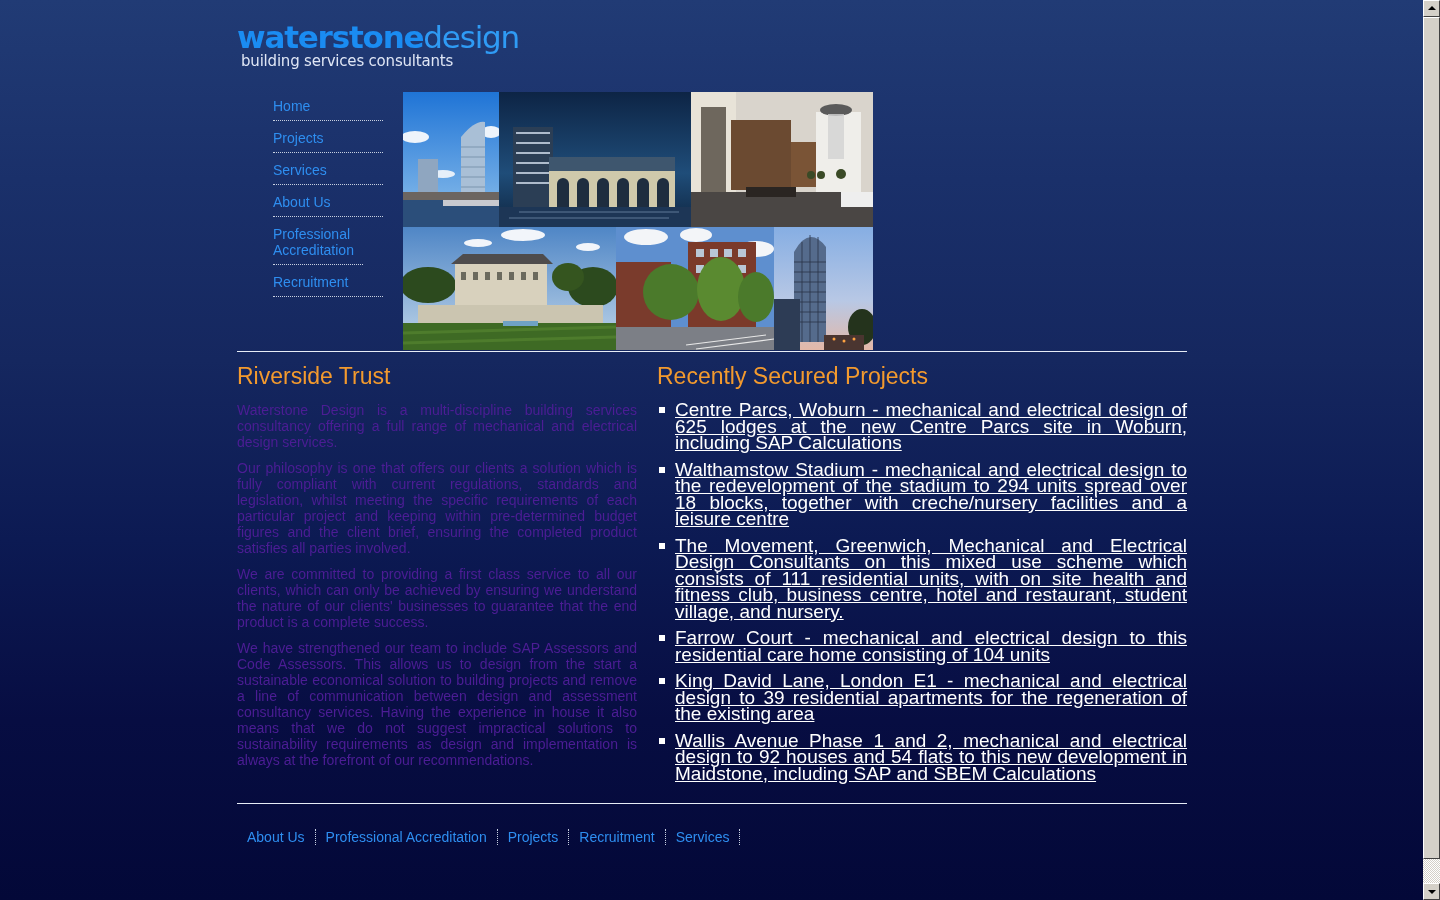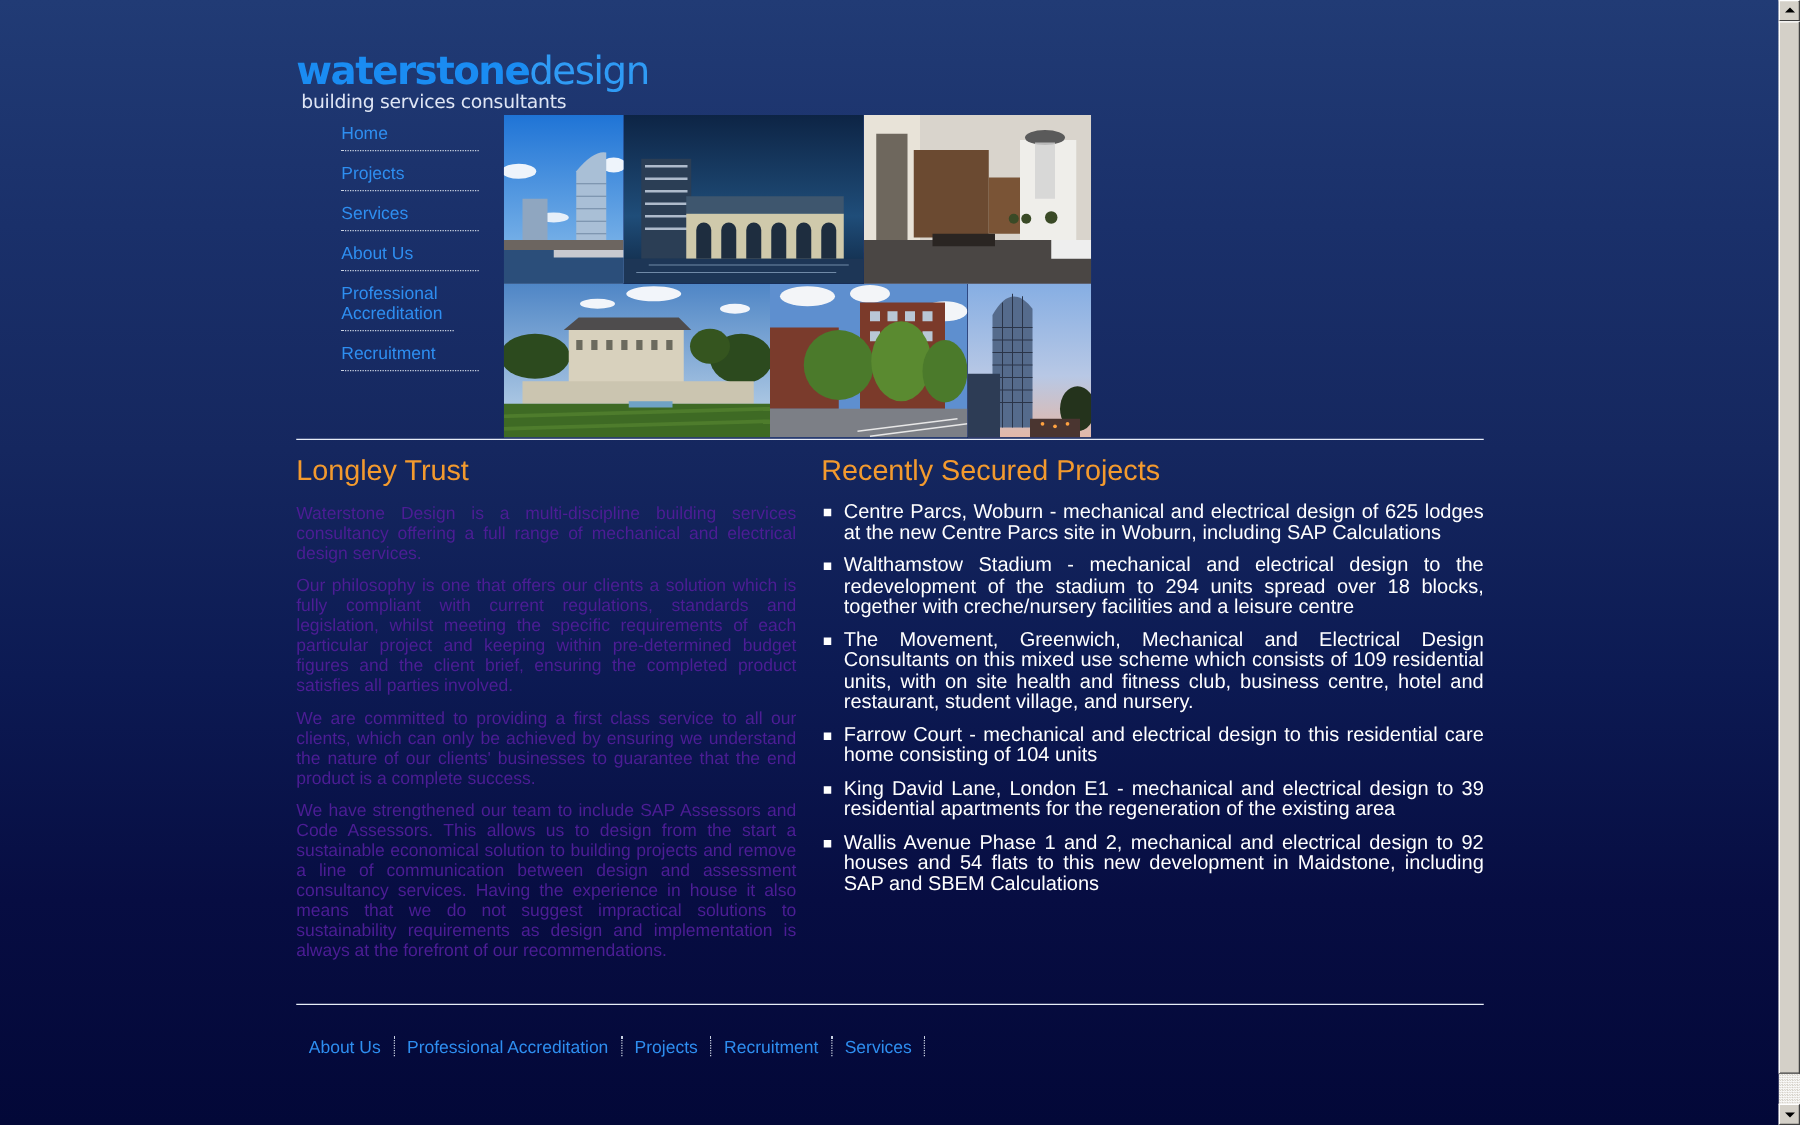--- a/index.html
+++ b/index.html
@@ -3,40 +3,40 @@
 <meta charset="utf-8">
 <style>
   html, body { margin:0; padding:0; }
   body {
     width:1440px; height:900px; overflow:hidden; position:relative;
     background: linear-gradient(to bottom, #213b75 0%, #1a306a 20%, #15275f 40%, #0c1a53 60%, #070d42 80%, #030838 100%);
     font-family: "Liberation Sans", sans-serif;
     color:#ffffff;
   }
   .page { position:absolute; left:237px; top:0; width:950px; }
-  .logo { position:absolute; left:0; top:20px;margin-top:20px; }
+  .logo { position:absolute; left:0; top:20px; }
   .logo-main { font-family:"DejaVu Sans", sans-serif; font-size:31px; letter-spacing:-1.2px; line-height:34px; white-space:nowrap; }
   .logo-bold { color:#1a8cf2; font-weight:bold; }
   .logo-light { color:#2f9bf5; font-weight:normal; }
   .logo-sub { font-family:"DejaVu Sans", sans-serif; font-size:15px; color:#dfe6f5; margin-left:4px; margin-top:-2px; letter-spacing:-0.2px; }
 
   .sidenav { position:absolute; left:0; top:96px; width:146px; }
   .nav-item { display:block; color:#2e8ef0; text-decoration:none; font-size:14px; line-height:16px; padding:2px 0 6px 0; border-bottom:1px dotted #c8d0e0; margin-bottom:7px;margin-left:36px; }
 
   .mosaic { position:absolute; left:166px; top:92px; width:470px; height:258px; }
   .tile { position:absolute; overflow:hidden; }
 
   .divider { position:absolute; left:0; width:950px; height:1px; background:#e6ecf6; }
 
   .col-left { position:absolute; left:0; top:362px; width:400px; }
   .col-right { position:absolute; left:420px; top:362px; width:530px; }
   h2 { font-weight:normal; color:#f39a2e; font-size:23px; margin:0 0 12px 0; line-height:28px; }
   .para { font-size:14px; line-height:16px; text-align:justify; margin:0 0 10px 0; color:#4c1d95; }
   .proj-list { list-style:none; margin:0; padding:0; }
-  .proj-item { position:relative; padding-left:18px; font-size:16px; line-height:16.5px; text-align:justify; margin-bottom:10px; }
+  .proj-item { position:relative; padding-left:18px; font-size:19px; line-height:16.5px; text-align:justify; margin-bottom:10px;text-decoration:underline; }
   .bullet { position:absolute; left:2px; top:5px; width:6px; height:6px; background:#ffffff; }
 
   .footer { position:absolute; left:10px; top:814px; width:940px; font-size:14px; }
   .addr { line-height:16px; }
   .tel { margin-top:16px; line-height:16px; }
   .footer-links { margin-top:15px; display:flex; }
   .footer-link { color:#2e8ef0; text-decoration:none; padding:0 10px; border-right:1px dotted #c8d0e0; line-height:16px; }
   .footer-link:first-child { padding-left:0; }
 
   .scrollbar { position:absolute; right:0; top:0; width:17px; height:900px; background:repeating-conic-gradient(#d4d0c8 0% 25%, #ffffff 0% 50%) 0 0/2px 2px; }
@@ -247,33 +247,33 @@
             <circle cx="70" cy="114" r="1.5"></circle>
             <circle cx="80" cy="112" r="1.5"></circle>
           </g>
       </svg>
     </div>
   </div>
 
   <div class="divider" style="top:351px;"></div>
 
   <section class="col-left">
-    <h2>Longley Trust</h2>
+    <h2>Riverside Trust</h2>
     <p class="para">Waterstone Design is a multi-discipline building services consultancy offering a full range of mechanical and electrical design services.</p>
     <p class="para">Our philosophy is one that offers our clients a solution which is fully compliant with current regulations, standards and legislation, whilst meeting the specific requirements of each particular project and keeping within pre-determined budget figures and the client brief, ensuring the completed product satisfies all parties involved.</p>
     <p class="para">We are committed to providing a first class service to all our clients, which can only be achieved by ensuring we understand the nature of our clients' businesses to guarantee that the end product is a complete success.</p>
     <p class="para">We have strengthened our team to include SAP Assessors and Code Assessors. This allows us to design from the start a sustainable economical solution to building projects and remove a line of communication between design and assessment consultancy services. Having the experience in house it also means that we do not suggest impractical solutions to sustainability requirements as design and implementation is always at the forefront of our recommendations.</p>
   </section>
 
   <section class="col-right">
     <h2>Recently Secured Projects</h2>
     <ul class="proj-list">
       <li class="proj-item"><span class="bullet"></span><span>Centre Parcs, Woburn - mechanical and electrical design of 625 lodges at the new Centre Parcs site in Woburn, including SAP Calculations</span></li>
       <li class="proj-item"><span class="bullet"></span><span>Walthamstow Stadium - mechanical and electrical design to the redevelopment of the stadium to 294 units spread over 18 blocks, together with creche/nursery facilities and a leisure centre</span></li>
-      <li class="proj-item"><span class="bullet"></span><span>The Movement, Greenwich, Mechanical and Electrical Design Consultants on this mixed use scheme which consists of 109 residential units, with on site health and fitness club, business centre, hotel and restaurant, student village, and nursery.</span></li>
+      <li class="proj-item"><span class="bullet"></span><span>The Movement, Greenwich, Mechanical and Electrical Design Consultants on this mixed use scheme which consists of 111 residential units, with on site health and fitness club, business centre, hotel and restaurant, student village, and nursery.</span></li>
       <li class="proj-item"><span class="bullet"></span><span>Farrow Court - mechanical and electrical design to this residential care home consisting of 104 units</span></li>
       <li class="proj-item"><span class="bullet"></span><span>King David Lane, London E1 - mechanical and electrical design to 39 residential apartments for the regeneration of the existing area</span></li>
       <li class="proj-item"><span class="bullet"></span><span>Wallis Avenue Phase 1 and 2, mechanical and electrical design to 92 houses and 54 flats to this new development in Maidstone, including SAP and SBEM Calculations</span></li>
     </ul>
   </section>
 
   <div class="divider" style="top:803px;"></div>
 
   <footer class="footer">
     <div class="footer-links">

